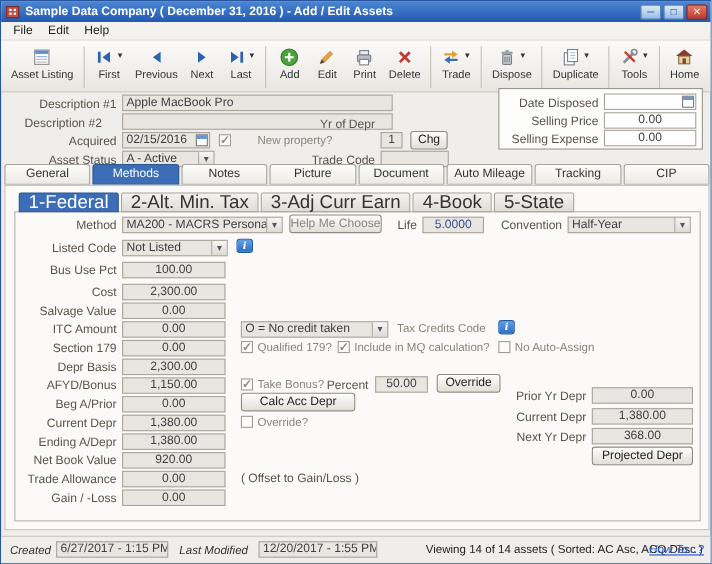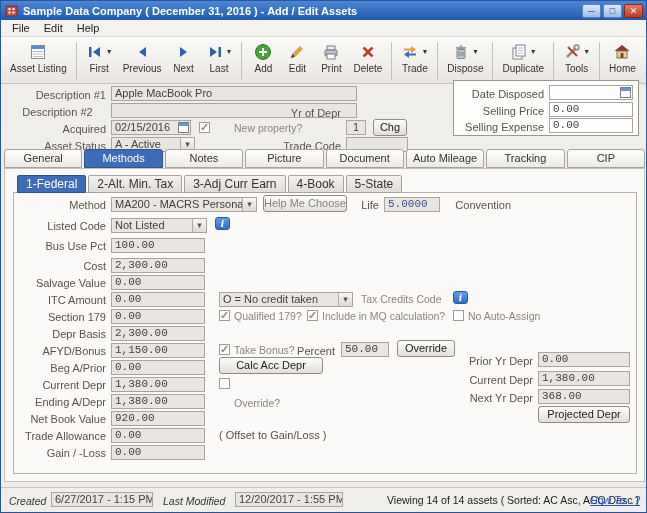--- a/index.html
+++ b/index.html
@@ -24,21 +24,21 @@
   .tb-item { display:flex; flex-direction:column; align-items:center; padding:2px 5px 1px; min-width:34px; cursor:pointer; border-radius:3px; }
   .tb-iconrow { display:flex; align-items:center; gap:2px; height:21px; }
   .tb-caret { font-size:7px; color:#333; }
   .tb-label { font-size:10px; color:#333; white-space:nowrap; margin-top:1px; }
   .tb-sep { width:1px; align-self:stretch; background:#c6c2ba; margin:3px 4px; }
 
   
   .lbl { position:absolute; font-size:11px; color:#5b5349; text-align:right; height:14px; line-height:14px; white-space:nowrap; }
   .fld { position:absolute; height:15px; line-height:13px; background:#e9e6e1; border:1px solid #aaa49b; font-size:11px; color:#3f3f3f; padding:0 3px; white-space:nowrap; overflow:hidden; }
   .fld.white { background:#fefefe; }
-  .num { text-align:left;font-family:Liberation Mono, monospace; }
+  .num { text-align:center; }
   .ctr { text-align:center; }
   .dd { padding-right:16px; cursor:pointer; }
   .dd::after { content:"▾"; position:absolute; right:0; top:0; width:13px; height:13px; background:linear-gradient(#f7f6f4,#dedbd5); border-left:1px solid #b0aba3; color:#555; font-size:9px; line-height:13px; text-align:center; }
   .btn { position:absolute; font-size:11px; color:#222; background:linear-gradient(#fdfdfc,#e2dfd8); border:1px solid #8f8b83; border-radius:3px; text-align:center; line-height:15px; cursor:pointer; }
   .btn.dim { color:#8a857d; }
   .cb { position:absolute; width:11px; height:11px; background:#fcfcfc; border:1px solid #a19c94; }
   .cb.checked::after { content:"✓"; position:absolute; left:0px; top:-2px; font-size:11px; color:#8f8b85; font-weight:bold; }
   .cb-lbl { position:absolute; font-size:10.5px; color:#8a857d; height:13px; line-height:13px; white-space:nowrap; }
   .info { position:absolute; width:15px; height:13px; background:linear-gradient(#5fa0e8,#2f6fc0); border:1px solid #255a9c; border-radius:3px; color:#fff; font-size:9px; font-weight:bold; font-style:italic; text-align:center; line-height:12px; font-family:"DejaVu Serif", serif; cursor:pointer; }
   .cal { position:absolute; right:1px; top:1px; width:11px; height:11px; background:linear-gradient(#6a94d8 0 3px, #fdfdfd 3px); border:1px solid #7a7f87; cursor:pointer; }
@@ -49,21 +49,21 @@
 
   
   .tabs { position:absolute; top:148px; left:3px; width:641px; height:19px; display:flex; gap:2px; }
   .tab { flex:1; background:linear-gradient(#fdfdfc,#eceae4); border:1px solid #a8a49c; border-radius:3px 3px 0 0; font-size:11px; color:#333; text-align:center; line-height:17px; cursor:pointer; white-space:nowrap; overflow:hidden; }
   .tab.active { background:#3e6db8; border-color:#2d568f; color:#fff; }
 
   
   .panel { position:absolute; top:167px; left:3px; width:641px; height:314px; background:#fbfaf8; border:1px solid #c6c2bb; }
   .innerbox { position:absolute; top:191px; left:12px; width:624px; height:282px; background:#fbfaf8; border:1px solid #b5b1a9; }
   .subtabs { position:absolute; top:174px; left:16px; height:18px; display:flex; gap:2px; z-index:2; }
-  .subtab { background:linear-gradient(#f4f2ee,#e0ddd6); border:1px solid #a8a49c; border-radius:2px 2px 0 0; font-size:12px; color:#333; padding:0 8px; line-height:16px; cursor:pointer; white-space:nowrap; }
+  .subtab { background:linear-gradient(#f4f2ee,#e0ddd6); border:1px solid #a8a49c; border-radius:2px 2px 0 0; font-size:17px; color:#333; padding:0 8px; line-height:16px; cursor:pointer; white-space:nowrap; }
   .subtab.active { background:#3e6db8; border-color:#2d568f; color:#fff; }
 
   
   .footer { position:absolute; left:0; right:0; bottom:0; height:25px; background:#f0eeea; border-top:1px solid #cac6bf; }
   .footer .it { font-style:italic; color:#333; font-size:10.5px; position:absolute; height:14px; line-height:14px; white-space:nowrap; }
   .howto { position:absolute; right:6px; top:6px; font-size:10.5px; font-style:italic; color:#2255cc; text-decoration:underline; cursor:pointer; white-space:nowrap; }
   .viewing { position:absolute; left:386px; top:6px; font-size:10.5px; color:#222; white-space:nowrap; }
 
   svg { display:block; }
 </style>
@@ -326,20 +326,21 @@
     <span class="subtab">4-Book</span>
     <span class="subtab">5-State</span>
   </div>
 
   <span class="lbl" style="left:12px;top:197px;width:93px;">Method</span>
   <span class="fld dd" style="left:110px;top:196px;width:146px;">MA200 - MACRS Personal</span>
   <span class="btn dim" style="left:262px;top:194px;width:84px;height:17px;">Help Me Choose</span>
   <span class="lbl" style="left:336px;top:197px;width:42px;">Life</span>
   <span class="fld num" style="left:383px;top:196px;width:56px;color:#33508c;">5.0000</span>
   <span class="lbl" style="left:446px;top:197px;width:64px;">Convention</span>
+  <span class="fld dd" style="left:515px;top:196px;width:112px;">Half-Year</span>
 
   <span class="lbl" style="left:12px;top:218px;width:93px;">Listed Code</span>
   <span class="fld dd" style="left:110px;top:217px;width:96px;">Not Listed</span>
   <span class="info" style="left:214px;top:216px;">i</span>
 
   <span class="lbl" style="left:12px;top:238px;width:93px;">Bus Use Pct</span>
   <span class="fld num" style="left:110px;top:237px;width:94px;">100.00</span>
 
   <span class="lbl" style="left:12px;top:258px;width:93px;">Cost</span>
   <span class="fld num" style="left:110px;top:257px;width:94px;">2,300.00</span>
@@ -373,21 +374,21 @@
   <span class="fld num" style="left:340px;top:341px;width:48px;">50.00</span>
   <span class="btn" style="left:396px;top:339px;width:58px;height:17px;">Override</span>
 
   <span class="lbl" style="left:12px;top:360px;width:93px;">Beg A/Prior</span>
   <span class="fld num" style="left:110px;top:359px;width:94px;">0.00</span>
   <span class="btn" style="left:218px;top:356px;width:104px;height:17px;">Calc Acc Depr</span>
 
   <span class="lbl" style="left:12px;top:377px;width:93px;">Current Depr</span>
   <span class="fld num" style="left:110px;top:376px;width:94px;">1,380.00</span>
   <span class="cb" style="left:218px;top:377px;"></span>
-  <span class="cb-lbl" style="left:233px;top:377px;margin-top:19px;">Override?</span>
+  <span class="cb-lbl" style="left:233px;top:377px;">Override?</span>
 
   <span class="lbl" style="left:12px;top:394px;width:93px;">Ending A/Depr</span>
   <span class="fld num" style="left:110px;top:393px;width:94px;">1,380.00</span>
 
   <span class="lbl" style="left:12px;top:411px;width:93px;">Net Book Value</span>
   <span class="fld num" style="left:110px;top:410px;width:94px;">920.00</span>
 
   <span class="lbl" style="left:12px;top:428px;width:93px;">Trade Allowance</span>
   <span class="fld num" style="left:110px;top:427px;width:94px;">0.00</span>
   <span class="note" style="left:218px;top:428px;">( Offset to Gain/Loss )</span>

